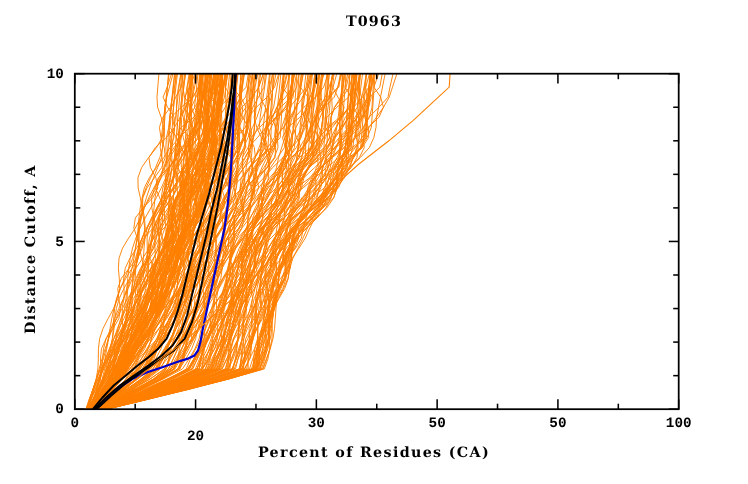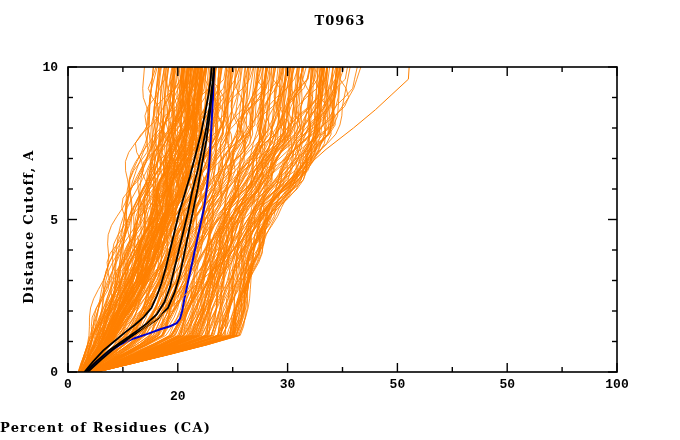--- a/index.html
+++ b/index.html
@@ -15,21 +15,21 @@
     font-size:13px;font-weight:bold;letter-spacing:1px;
   }
   #plot-svg{position:absolute;left:0;top:0;width:680px;height:440px;}
 
   .axis-label{
     position:absolute;
     font-family:"DejaVu Serif","Liberation Serif",serif;
     font-size:13px;font-weight:bold;letter-spacing:1.2px;
     white-space:nowrap;
   }
-  #xaxis-label{left:0;top:420px;width:680px;}
+  #xaxis-label{left:0;top:404px;width:680px;text-align:center;}
   #yaxis-label{
     left:-92px;top:219px;width:240px;text-align:center;
     transform:rotate(-90deg);transform-origin:center center;
   }
   .tick-label{
     position:absolute;
     font-family:Liberation Mono, monospace;
     font-size:13px;font-weight:bold;
     white-space:nowrap;
   }

